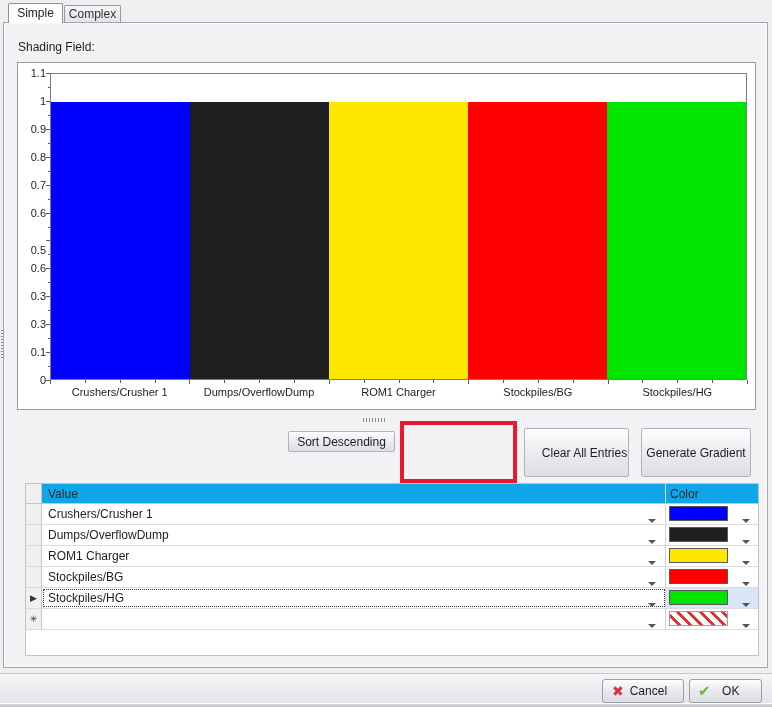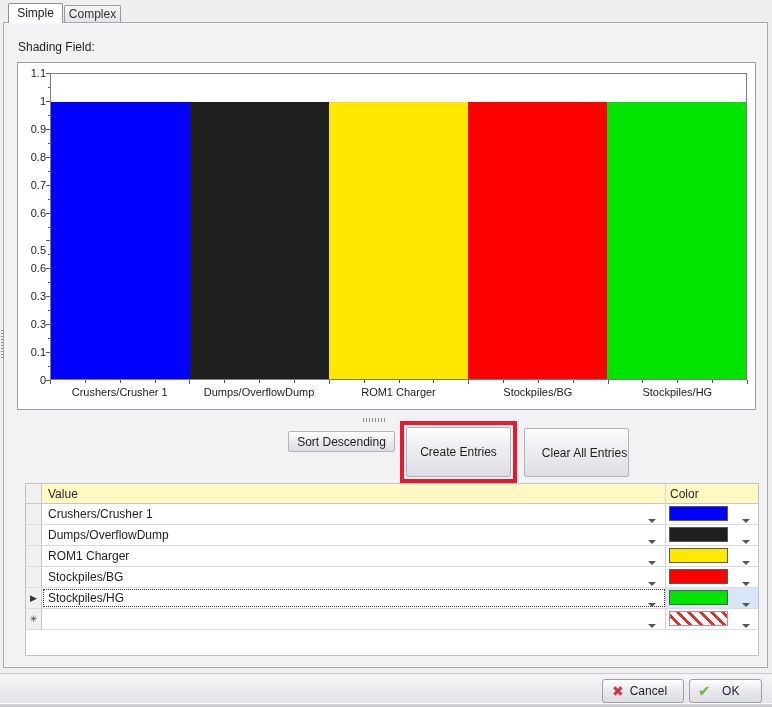--- a/index.html
+++ b/index.html
@@ -79,21 +79,21 @@
     position:absolute;left:399px;top:420px;width:117px;height:62px;box-sizing:border-box;
     border:4px solid #e8192d;z-index:6;pointer-events:none;
   }
 
   
   .grid{
     position:absolute;left:24px;top:482px;width:734px;height:173px;box-sizing:border-box;
     background:#fff;border:1px solid #c2c2c9;
   }
   .grow{position:relative;display:flex;height:21px;box-sizing:border-box;border-bottom:1px solid #dcdce0;background:#fff;}
-  .ghead{height:20px;background:#fef9c3;border-bottom:1px solid #c6c6cc;}
+  .ghead{height:20px;background:#0ea5e9;border-bottom:1px solid #c6c6cc;}
   .ghead .cval,.ghead .ccol{font-size:12px;color:#2a2a2a;}
   .cind{width:16px;box-sizing:border-box;background:#f0f0f1;border-right:1px solid #c6c6cc;
         text-align:center;font-size:9px;line-height:20px;color:#333;flex:0 0 16px;}
   .cval{flex:1 1 auto;position:relative;box-sizing:border-box;padding:3px 22px 0 6px;
         border-right:1px solid #d2d2d8;white-space:nowrap;overflow:hidden;}
   .cval .arr{position:absolute;right:9px;top:8px;}
   .cval .arr .tri{border-top-color:#55555c;border-left-width:4px;border-right-width:4px;border-top-width:4px;}
   .ccol{flex:0 0 92px;position:relative;box-sizing:border-box;}
   .swatch{position:absolute;left:3px;top:2px;width:59px;height:15px;box-sizing:border-box;border:1px solid #5a5a5a;}
   .ccol .arr{position:absolute;right:8px;top:8px;}
@@ -207,22 +207,22 @@
           <div class="xtick" style="left: 624.45px; top: 317px; height: 3px;"></div>
           <div class="xtick" style="left: 659.3px; top: 317px; height: 3px;"></div>
           <div class="xtick" style="left: 694.15px; top: 317px; height: 3px;"></div>
           <div class="xlab" style="left: 589.6px; top: 323px; width: 139.4px;">Stockpiles/HG</div>
         </div>
     </div>
 
     <div class="hsplit" style="left:359px;top:395px;"></div>
 
     <div class="btn btn-sort-desc" style="left:284px;top:408px;">Sort Descending</div>
-    <div class="btn btn-create" style="left:402px;top:404px;">Create Entries</div>
     <div class="btn btn-clear" style="left:520px;top:405px;">Clear All Entries</div>
+    <div class="btn btn-gradient" style="left:637px;top:405px;">Generate Gradient</div>
     <div class="annotation" style="left:396px;top:398px;"></div>
 
     <div class="grid" style="left:21px;top:460px;">
       <div class="grow ghead">
         <div class="cind"></div>
         <div class="cval">Value</div>
         <div class="ccol" style="padding:3px 0 0 4px;">Color</div>
       </div>
       <div id="grid-rows">
           <div class="grow">

